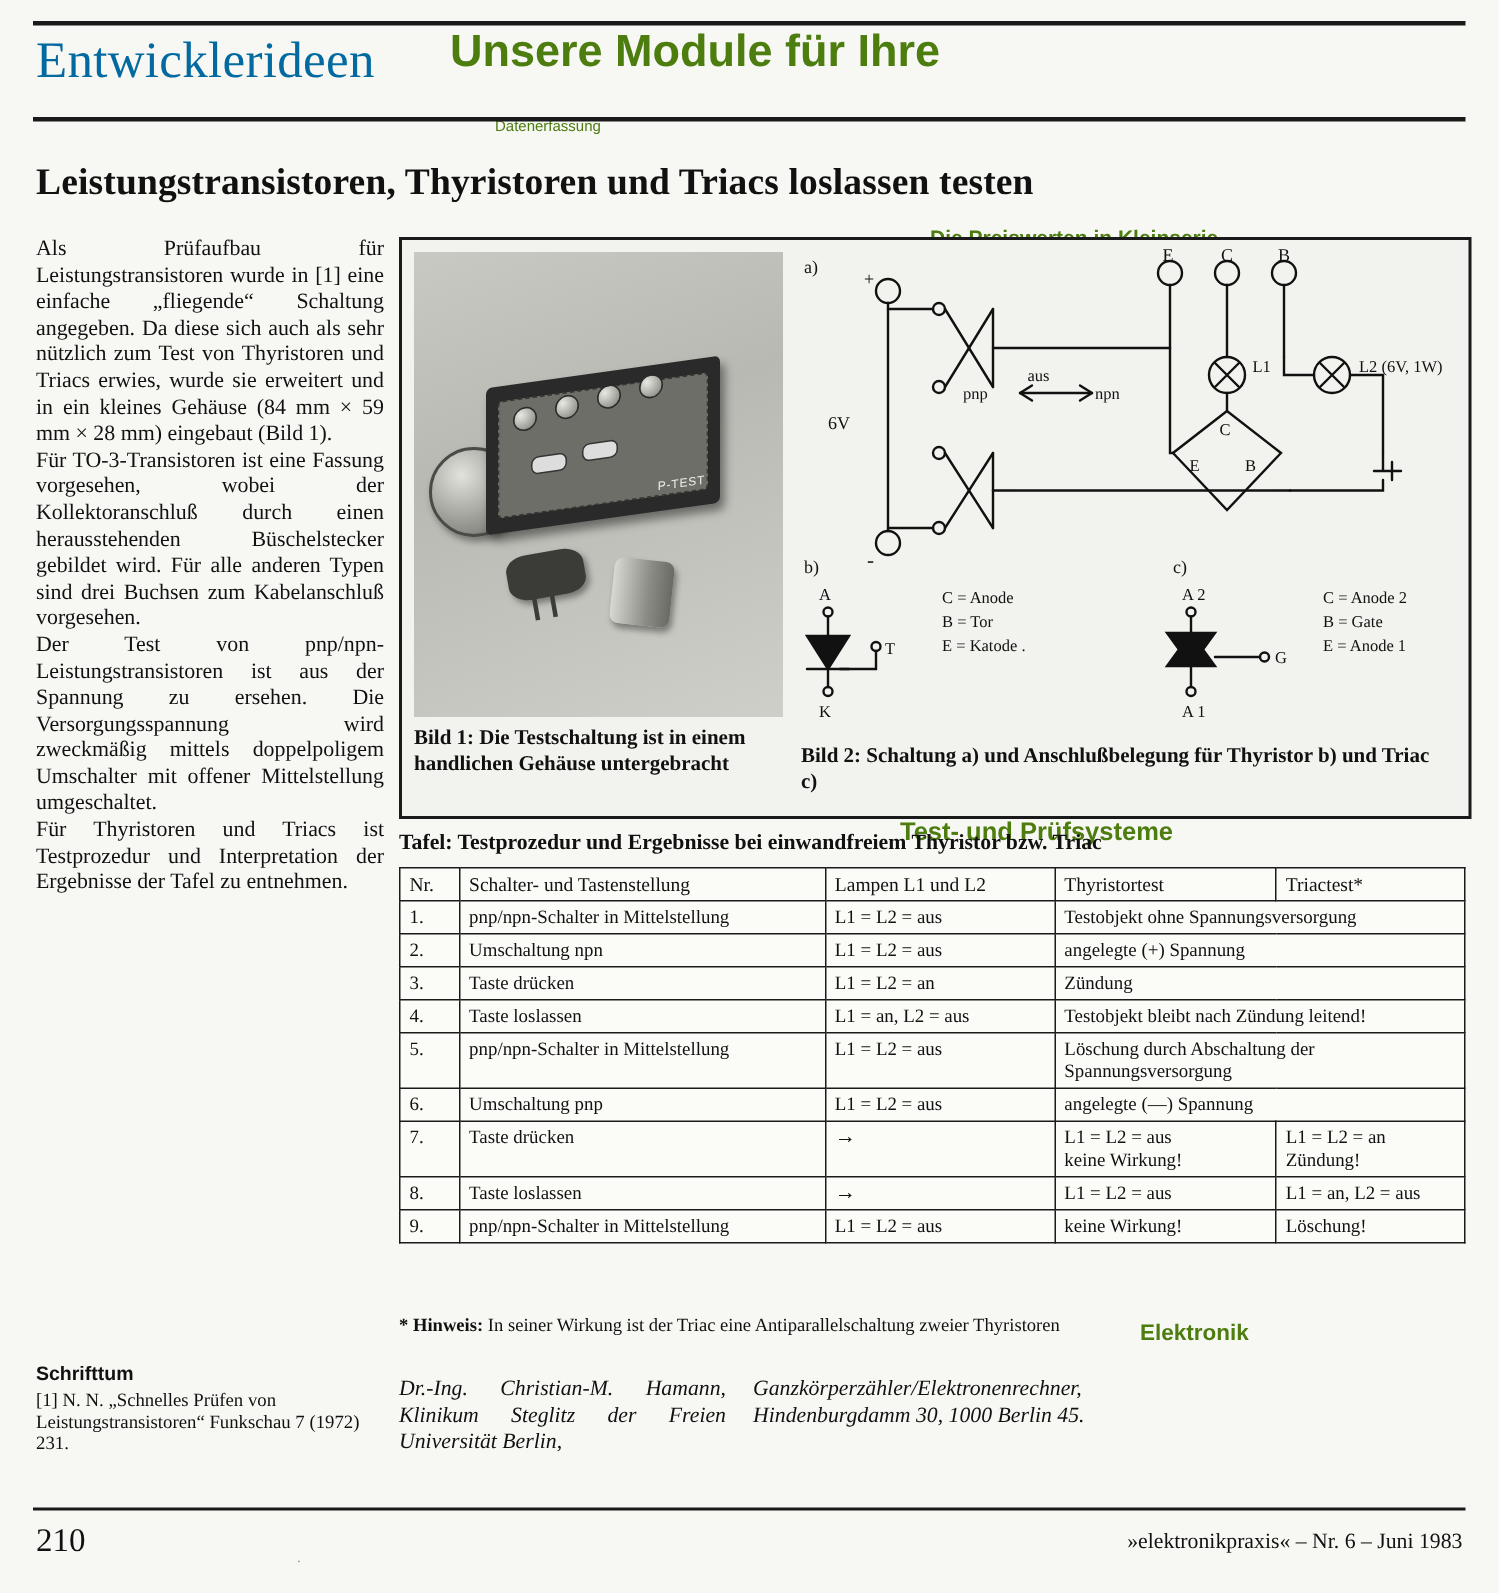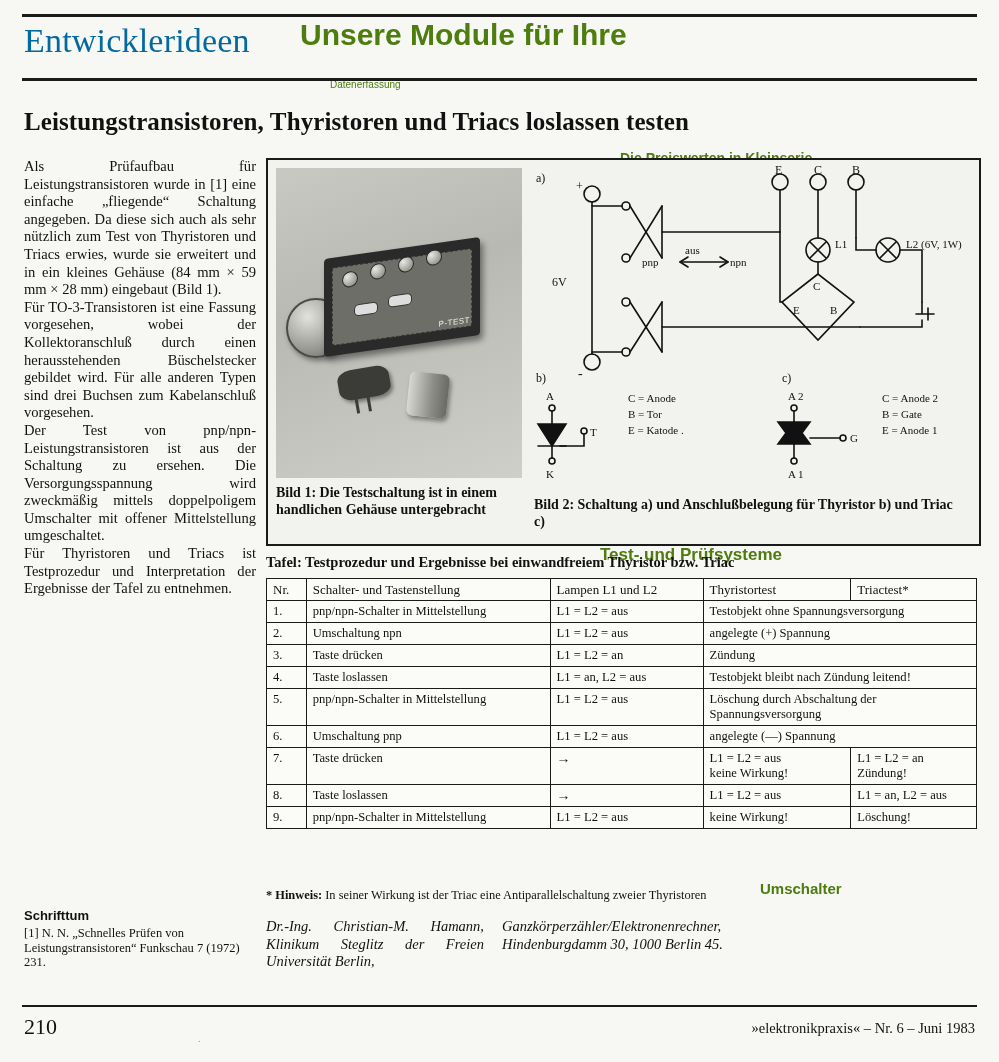--- a/index.html
+++ b/index.html
@@ -178,21 +178,20 @@
   table.tafel th { font-size: 13px; }
   td.nr { width: 28px; }
   td.sp { width: 250px; }
   td.lamp { width: 152px; }
   td.thy { width: 143px; }
   td.tri { width: 120px; }
   .arrow { font-size: 14px; }
   .hinweis {
     position: absolute; left: 266px; top: 876px; width: 711px;
     font-size: 12.4px;
-    margin-top: 12px;
   }
   .hinweis b { font-family: "Liberation Serif", serif; }
 
   
   .auth {
     position: absolute; top: 918px;
     font-family: "Liberation Serif", serif;
     font-style: italic; font-size: 14.5px; line-height: 17.5px;
     text-align: justify;
   }
@@ -226,31 +225,31 @@
 <div class="page">
 
   <div class="ghost g1">Unsere Module für Ihre</div>
   <div class="ghost g2">Datenerfassung</div>
   <div class="ghost g3">Die Preiswerten in Kleinserie</div>
   <div class="ghost g4">Analog-Digital-Wandler</div>
   <div class="ghost g5">Leistungsfähige Ausgabe</div>
   <div class="ghost g6">Digital-Analog-Wandler</div>
   <div class="ghost g7">Test- und Prüfsysteme</div>
   <div class="ghost g8">Industrie 2D</div>
-  <div class="ghost g9">Umschalter</div>
+  <div class="ghost g9">Elektronik</div>
 
   <div class="hdr-rule-top"></div>
   <div class="hdr-title">Entwicklerideen</div>
   <div class="hdr-rule-bot"></div>
   <div class="art-title">Leistungstransistoren, Thyristoren und Triacs loslassen testen</div>
 
   <div class="col-left">
     <p>Als Prüfaufbau für Leistungstransistoren wurde in [1] eine einfache „fliegende“ Schaltung angegeben. Da diese sich auch als sehr nützlich zum Test von Thyristoren und Triacs erwies, wurde sie erweitert und in ein kleines Gehäuse (84 mm × 59 mm × 28 mm) eingebaut (Bild 1).</p>
     <p>Für TO-3-Transistoren ist eine Fassung vorgesehen, wobei der Kollektoranschluß durch einen herausstehenden Büschelstecker gebildet wird. Für alle anderen Typen sind drei Buchsen zum Kabelanschluß vorgesehen.</p>
-    <p>Der Test von pnp/npn-Leistungstransistoren ist aus der Schaltung zu ersehen. Die Versorgungsspannung wird zweckmäßig mittels doppelpoligem Umschalter mit offener Mittelstellung umgeschaltet.</p>
+    <p>Der Test von pnp/npn-Leistungstransistoren ist aus der Spannung zu ersehen. Die Versorgungsspannung wird zweckmäßig mittels doppelpoligem Umschalter mit offener Mittelstellung umgeschaltet.</p>
     <p>Für Thyristoren und Triacs ist Testprozedur und Interpretation der Ergebnisse der Tafel zu entnehmen.</p>
   </div>
 
   <div class="schrifttum">
     <h4>Schrifttum</h4>
     <p>[1] N. N. „Schnelles Prüfen von Leistungstransistoren“ Funkschau 7 (1972) 231.</p>
   </div>
 
   <div class="figbox">
 

